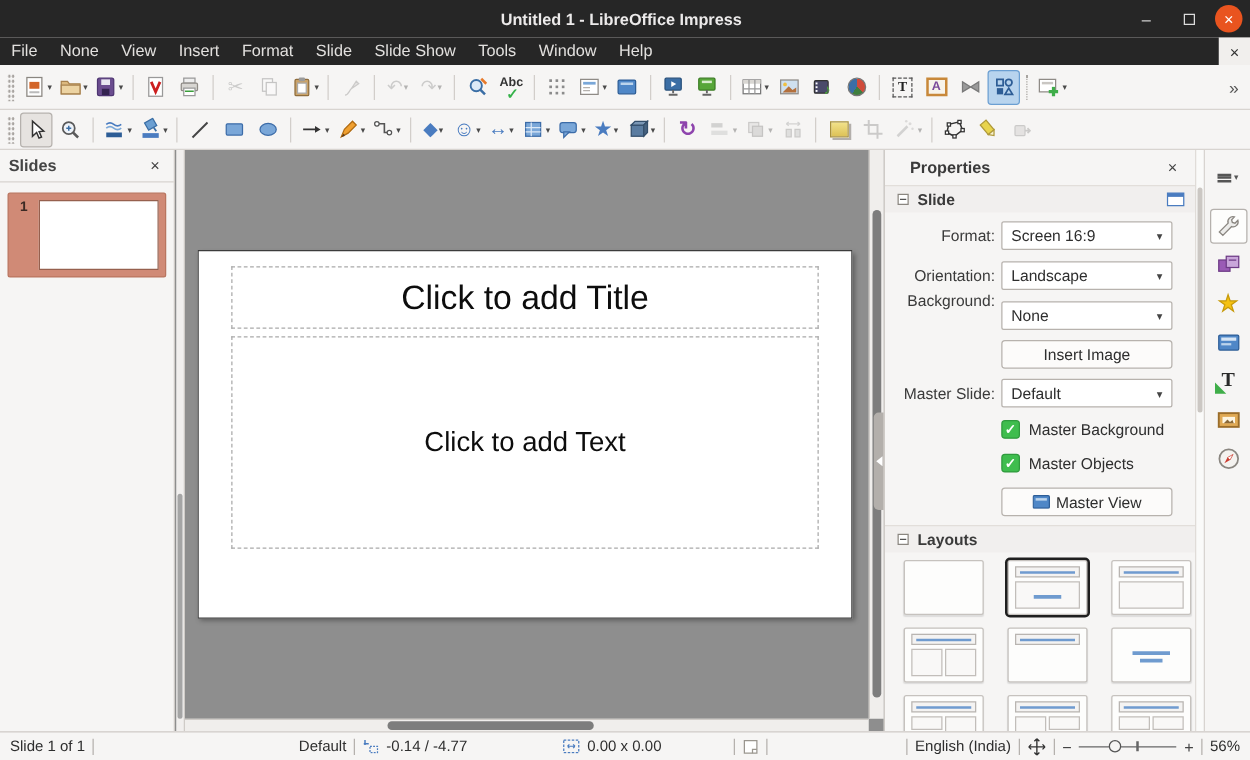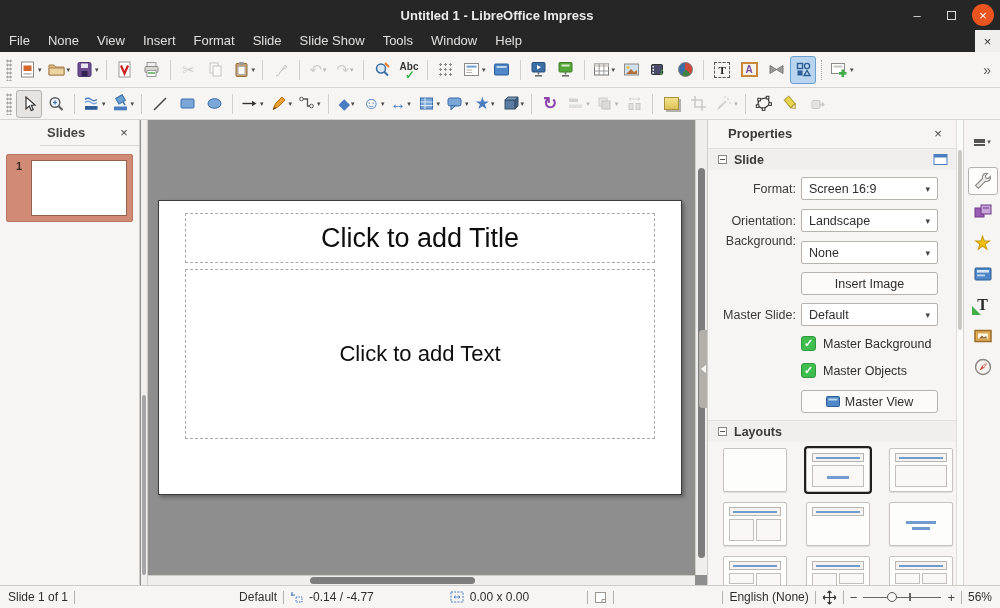--- a/index.html
+++ b/index.html
@@ -39,21 +39,21 @@
   .uni { font-size:15px; color:#4a7cc0; line-height:1; }
   .uni.gray { color:#8a8a8a; }
   .uni.purple { color:#8e44ad; font-weight:bold; }
   .abc-ico { position:relative; width:20px; height:18px; font-size:10px; font-weight:bold; color:#333; }
   .abc-ico em { position:absolute; left:6px; bottom:-3px; font-style:normal; color:#35b24a; font-size:12px; font-weight:bold; }
 
   
   #main { position:absolute; left:0; top:120px; width:1000px; height:465px; background:#8e8e8e; overflow:hidden; }
 
   
-  #slides-panel { position:absolute; left:0; top:0; width:140px; height:100%; background:#f6f5f4; border-right:1px solid #cfcbc7;padding-left:40px; }
+  #slides-panel { position:absolute; left:0; top:0; width:140px; height:100%; background:#f6f5f4; border-right:1px solid #cfcbc7; }
   #slides-header { height:26px; display:flex; align-items:center; padding:0 7px; border-bottom:1px solid #d8d4d0; }
   #slides-title { font-size:13px; font-weight:bold; color:#444; flex:1; }
   .xbtn { color:#444; font-size:13px; width:16px; text-align:center; }
   .thumb { position:absolute; left:6px; top:34px; width:127px; height:68px; background:#d08a76; border:1px solid #b9755f; border-radius:2px; }
   .thumb .num { position:absolute; left:9px; top:5px; font-size:11px; font-weight:bold; color:#3c2a24; }
   .thumb .tslide { position:absolute; left:24px; top:5px; right:5px; bottom:5px; background:#fff; border:1px solid #96604e; }
 
   
   #panel-split { position:absolute; left:141px; top:0; width:7px; height:100%; background:#f1efee; border-right:1px solid #cfcbc7; }
   #panel-split .sthumb { position:absolute; left:1px; top:275px; width:4px; height:180px; background:#a5a5a5; border-radius:2px; }
@@ -758,21 +758,21 @@
     </svg>
   <span>0.00 x 0.00</span>
   <i class="ssep" style="margin-left:52px"></i>
   <svg width="13" height="13" viewBox="0 0 13 13">
       <rect x="1.5" y="1.5" width="10" height="10" fill="#fff" stroke="#9a968f"></rect>
       <path d="M8 11.5v-3h3.5" fill="none" stroke="#9a968f"></path>
     </svg>
   <i class="ssep"></i>
   <span style="flex:1"></span>
   <i class="ssep"></i>
-  <span>English (None)</span>
+  <span>English (India)</span>
   <i class="ssep"></i>
   <svg width="15" height="15" viewBox="0 0 15 15">
       <path d="M7.5 1v13M1 7.5h13M7.5 1l-2 2M7.5 1l2 2M7.5 14l-2-2M7.5 14l2-2M1 7.5l2-2M1 7.5l2 2M14 7.5l-2-2M14 7.5l-2 2" stroke="#333" stroke-width="1.1" fill="none"></path>
     </svg>
   <i class="ssep"></i>
   <span class="zpm">−</span>
   <div id="sb-zoomslider">
     <div class="track"></div>
     <div class="notch"></div>
     <div class="sthumb2"></div>

